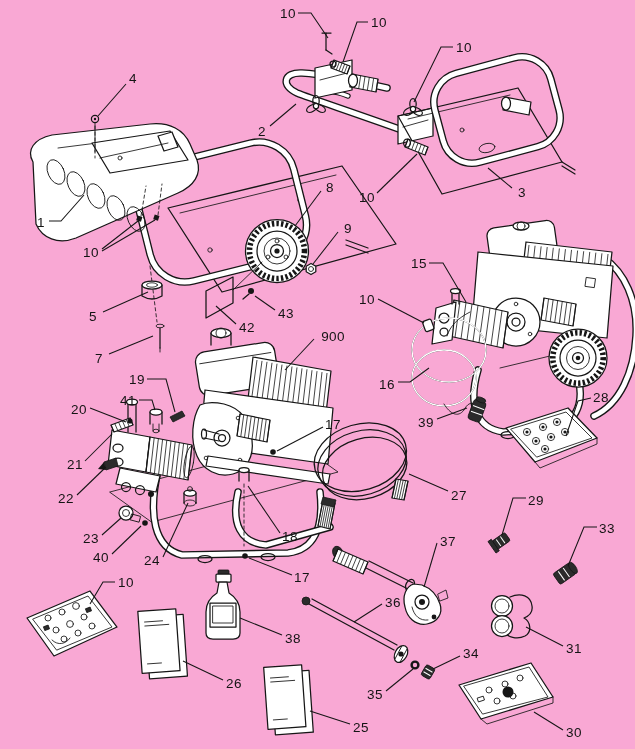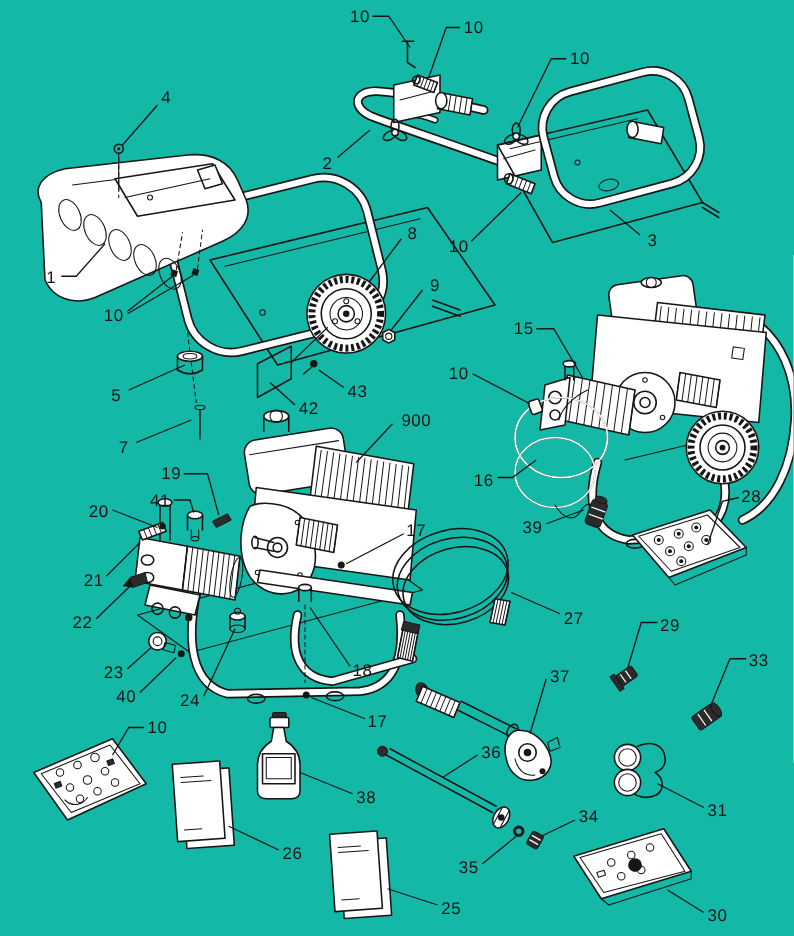--- a/index.html
+++ b/index.html
@@ -1,16 +1,16 @@
 <!DOCTYPE html>
 <html><head>
 <meta charset="utf-8">
 <style>
   html,body{margin:0;padding:0;background:#fff;}
-  .stage{position:relative;width:635px;height:749px;background:#14b8a6;overflow:hidden;
+  .stage{position:relative;width:635px;height:749px;background:#f9a8d4;overflow:hidden;
          font-family:"Liberation Sans",sans-serif;}
   svg{display:block}
   .ln{fill:none;stroke:#161616;stroke-width:1.25;stroke-linejoin:round;stroke-linecap:round}
   .ln2{fill:none;stroke:#161616;stroke-width:.85;stroke-linejoin:round;stroke-linecap:round}
   .wfill{fill:#ffffff;stroke:#161616;stroke-width:1.25;stroke-linejoin:round}
   .dk{fill:#2b2b2b;stroke:#161616;stroke-width:.8}
   .dot{fill:#161616;stroke:none}
   .tubeO{fill:none;stroke:#161616;stroke-width:7.6;stroke-linecap:round;stroke-linejoin:round}
   .tubeI{fill:none;stroke:#ffffff;stroke-width:4.9;stroke-linecap:round;stroke-linejoin:round}
   .tubeOs{fill:none;stroke:#161616;stroke-width:5.4;stroke-linecap:round}

